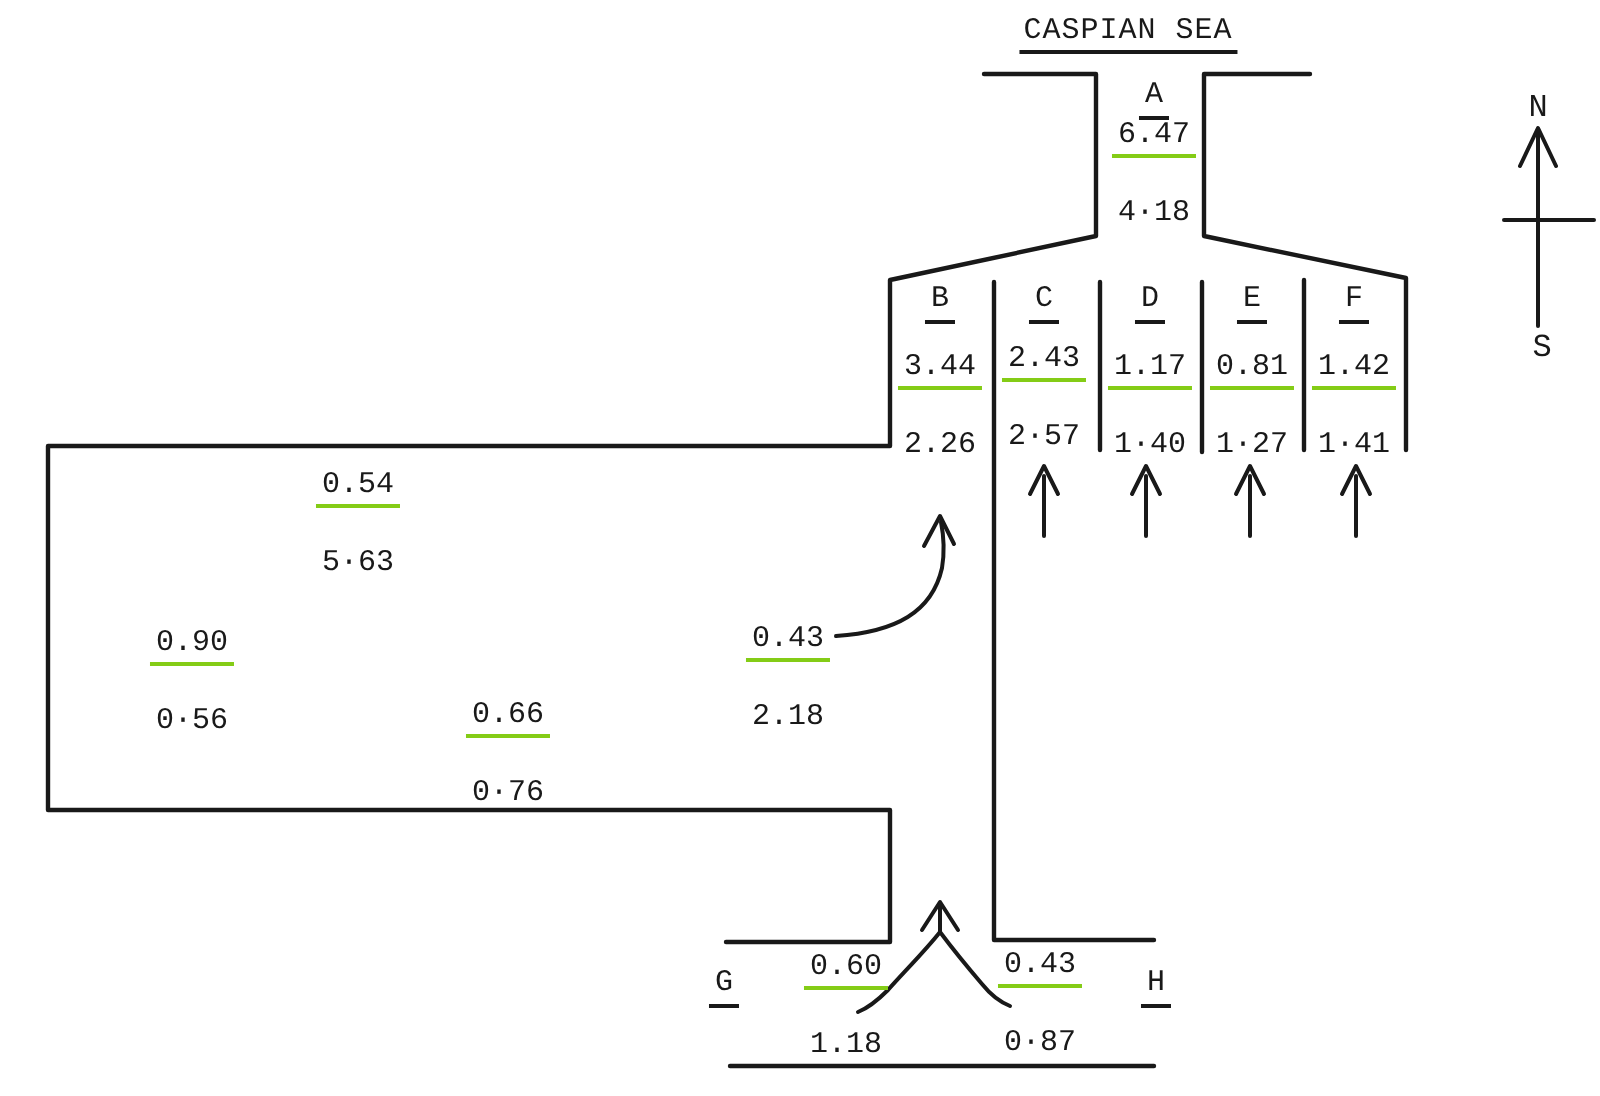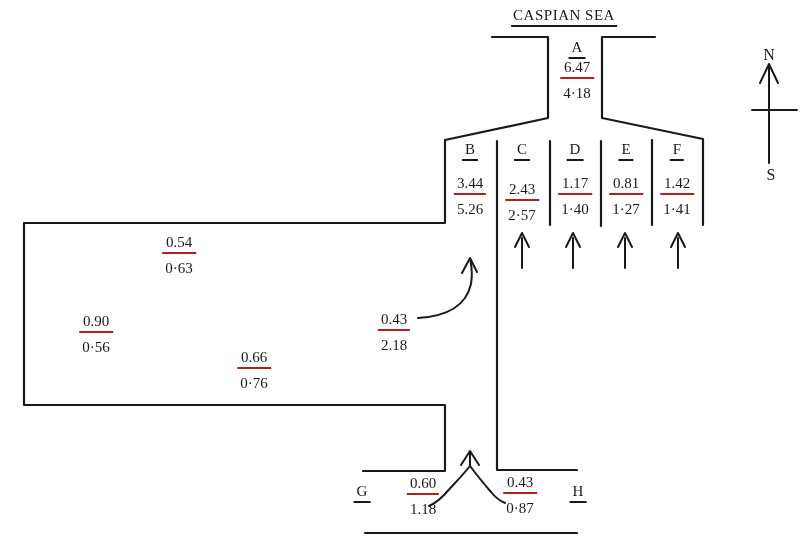--- a/index.html
+++ b/index.html
@@ -1,21 +1,21 @@
 <!DOCTYPE html>
 <html><head>
 <meta charset="utf-8">
 <style>
   html,body{margin:0;padding:0;background:#ffffff;}
   .stage{
     position:relative;
     width:800px;height:544px;
     background:#ffffff;
     overflow:hidden;
-    font-family:Liberation Serif, serif;
+    font-family:Liberation Mono, monospace;
     color:#191919;
   }
   .txt{
     position:absolute;
     transform:translateX(-50%);
     font-size:15px;
     line-height:15px;
     white-space:nowrap;
     text-align:center;
   }
@@ -24,26 +24,26 @@
     letter-spacing:0.5px;
     border-bottom:2px solid #191919;
     padding:0 2px 2px 2px;
   }
   .ch-label{
     border-bottom:2px solid #191919;
     padding:0 3px 2px 3px;
   }
   .frac .num{
     display:block;
-    border-bottom:2px solid #b91c1c;
+    border-bottom:2px solid #84cc16;
     padding:0 3px 2px 3px;
   }
   .frac .den{
     display:block;
-    padding:7px 3px 0 3px;
+    padding:20px 3px 0 3px;
   }
   svg.lines{position:absolute;left:0;top:0;}
 </style>
 </head>
 <body>
 
 <div class="stage">
 
   <svg class="lines" width="800" height="548" viewBox="0 0 800 548" fill="none" stroke="#191919" stroke-width="2.2" stroke-linecap="round" stroke-linejoin="round">
 
@@ -103,27 +103,27 @@
   <div class="txt frac" style="left:577px;top:60px">
     <span class="num">6.47</span>
     <span class="den">4·18</span>
   </div>
 
   <div class="txt" style="left:470px;top:142px">
     <span class="ch-label">B</span>
   </div>
   <div class="txt frac" style="left:470px;top:176px">
     <span class="num">3.44</span>
-    <span class="den">5.26</span>
+    <span class="den">2.26</span>
   </div>
 
   <div class="txt" style="left:522px;top:142px">
     <span class="ch-label">C</span>
   </div>
-  <div class="txt frac" style="left:522px;top:182px">
+  <div class="txt frac" style="left:522px;top:172px">
     <span class="num">2.43</span>
     <span class="den">2·57</span>
   </div>
 
   <div class="txt" style="left:575px;top:142px">
     <span class="ch-label">D</span>
   </div>
   <div class="txt frac" style="left:575px;top:176px">
     <span class="num">1.17</span>
     <span class="den">1·40</span>
@@ -140,21 +140,21 @@
   <div class="txt" style="left:677px;top:142px">
     <span class="ch-label">F</span>
   </div>
   <div class="txt frac" style="left:677px;top:176px">
     <span class="num">1.42</span>
     <span class="den">1·41</span>
   </div>
 
   <div class="txt frac" style="left:179px;top:235px">
     <span class="num">0.54</span>
-    <span class="den">0·63</span>
+    <span class="den">5·63</span>
   </div>
   <div class="txt frac" style="left:96px;top:314px">
     <span class="num">0.90</span>
     <span class="den">0·56</span>
   </div>
   <div class="txt frac" style="left:254px;top:350px">
     <span class="num">0.66</span>
     <span class="den">0·76</span>
   </div>
 

